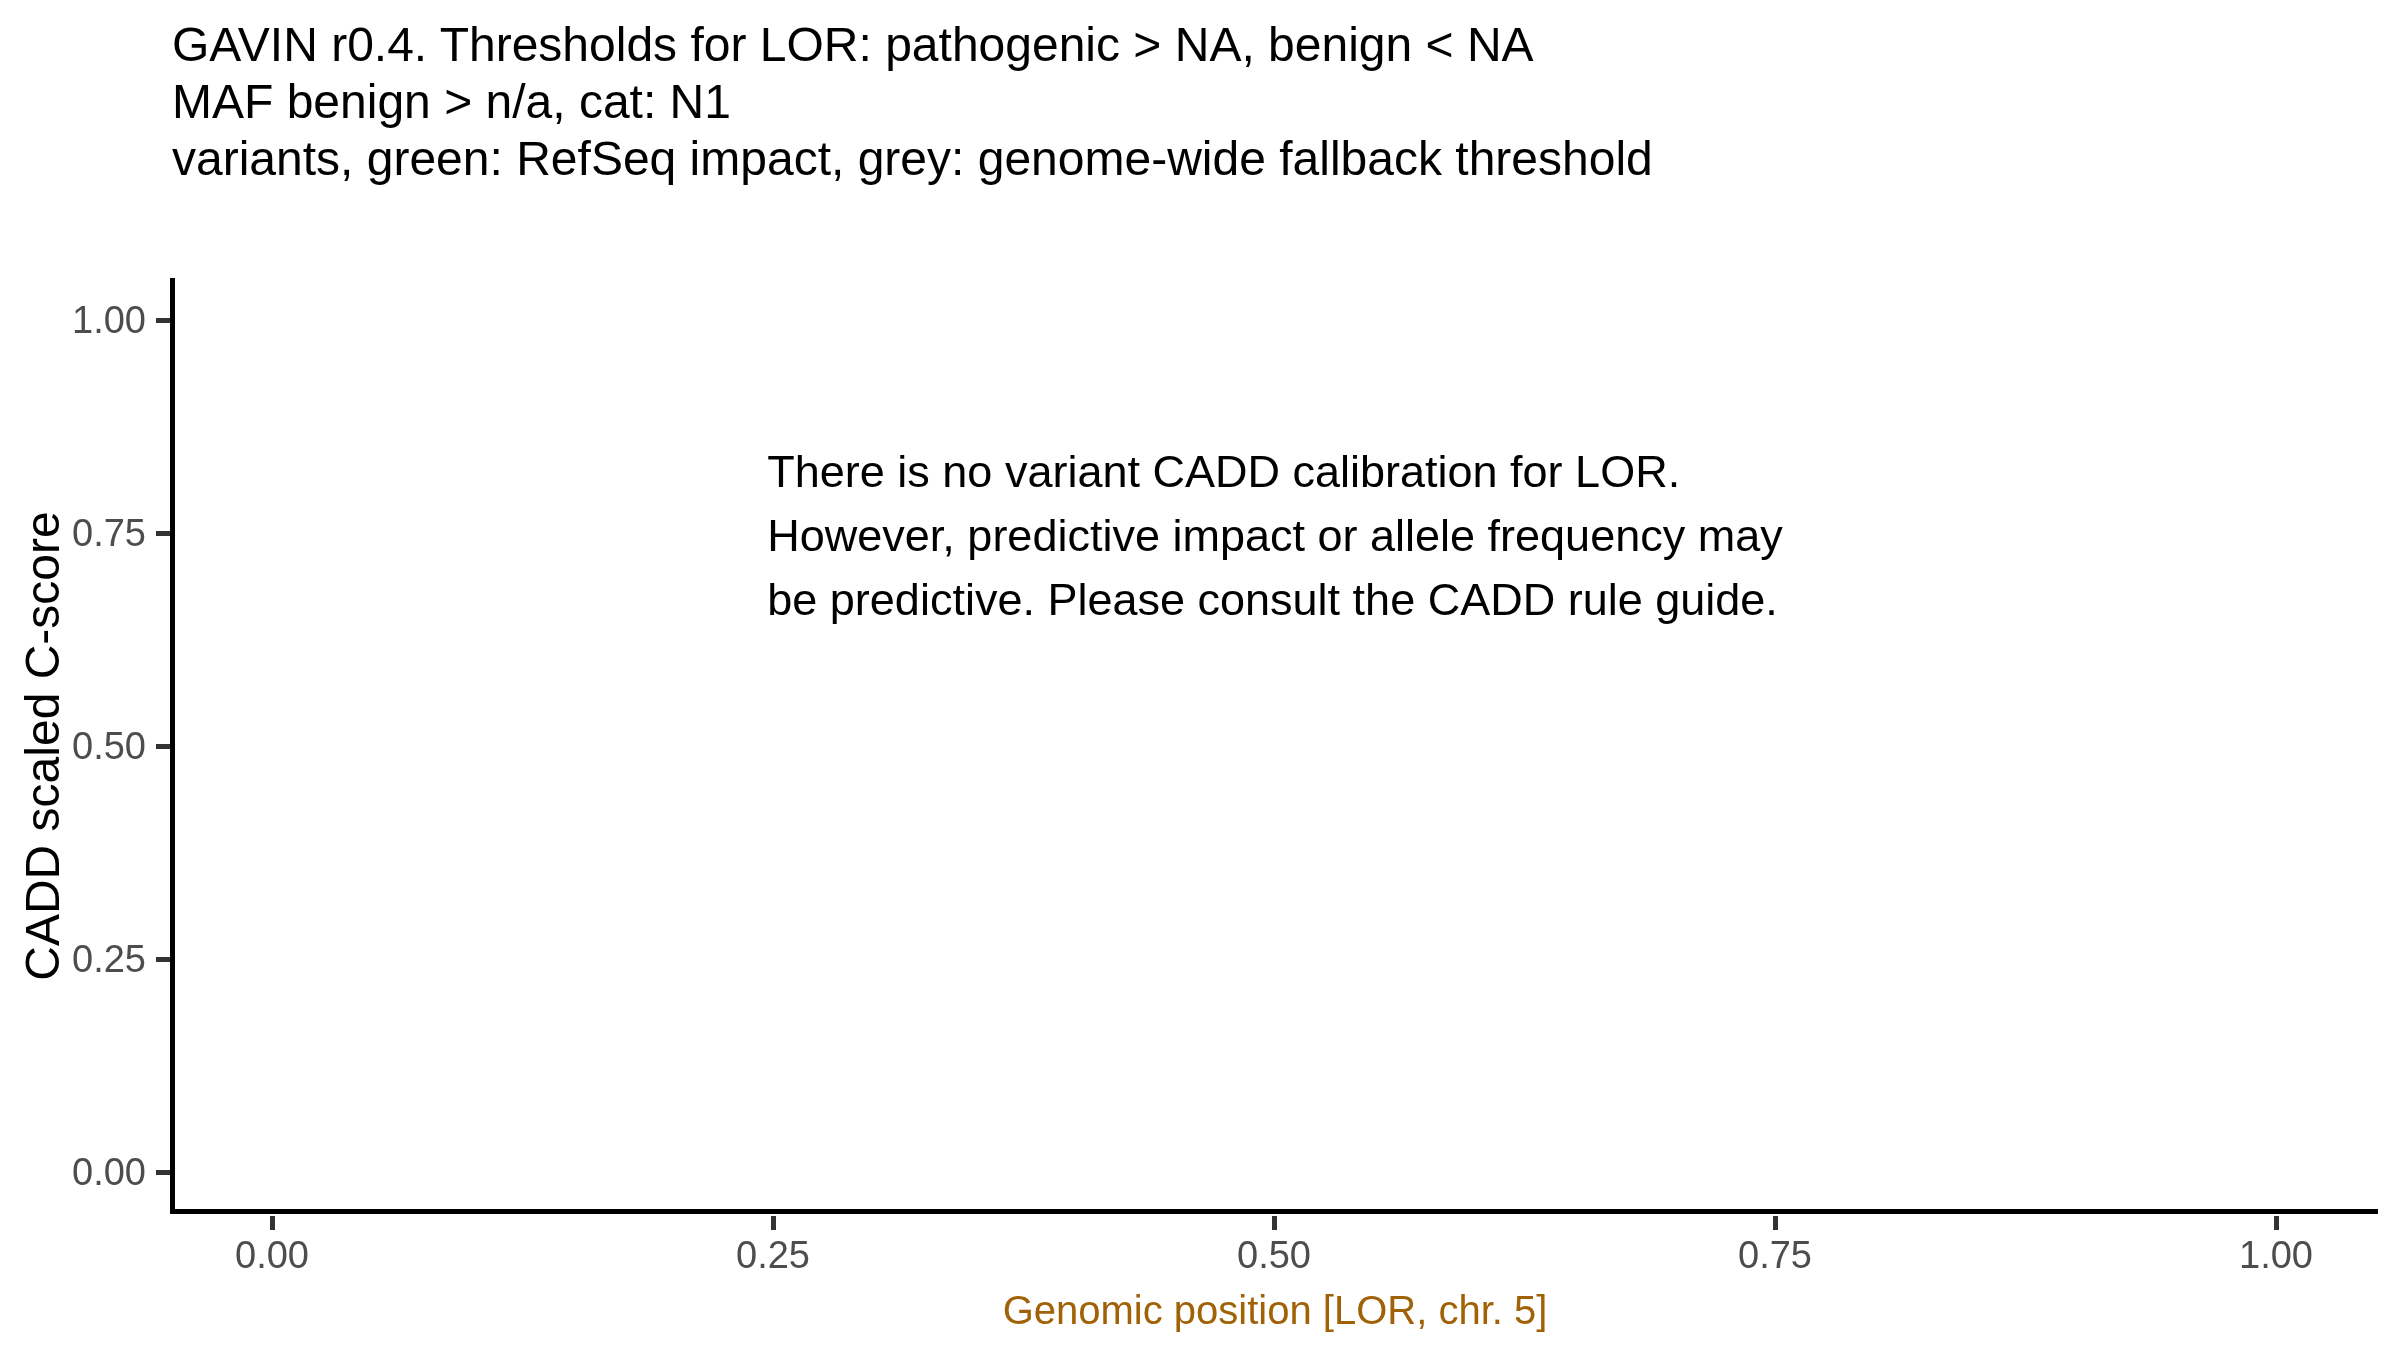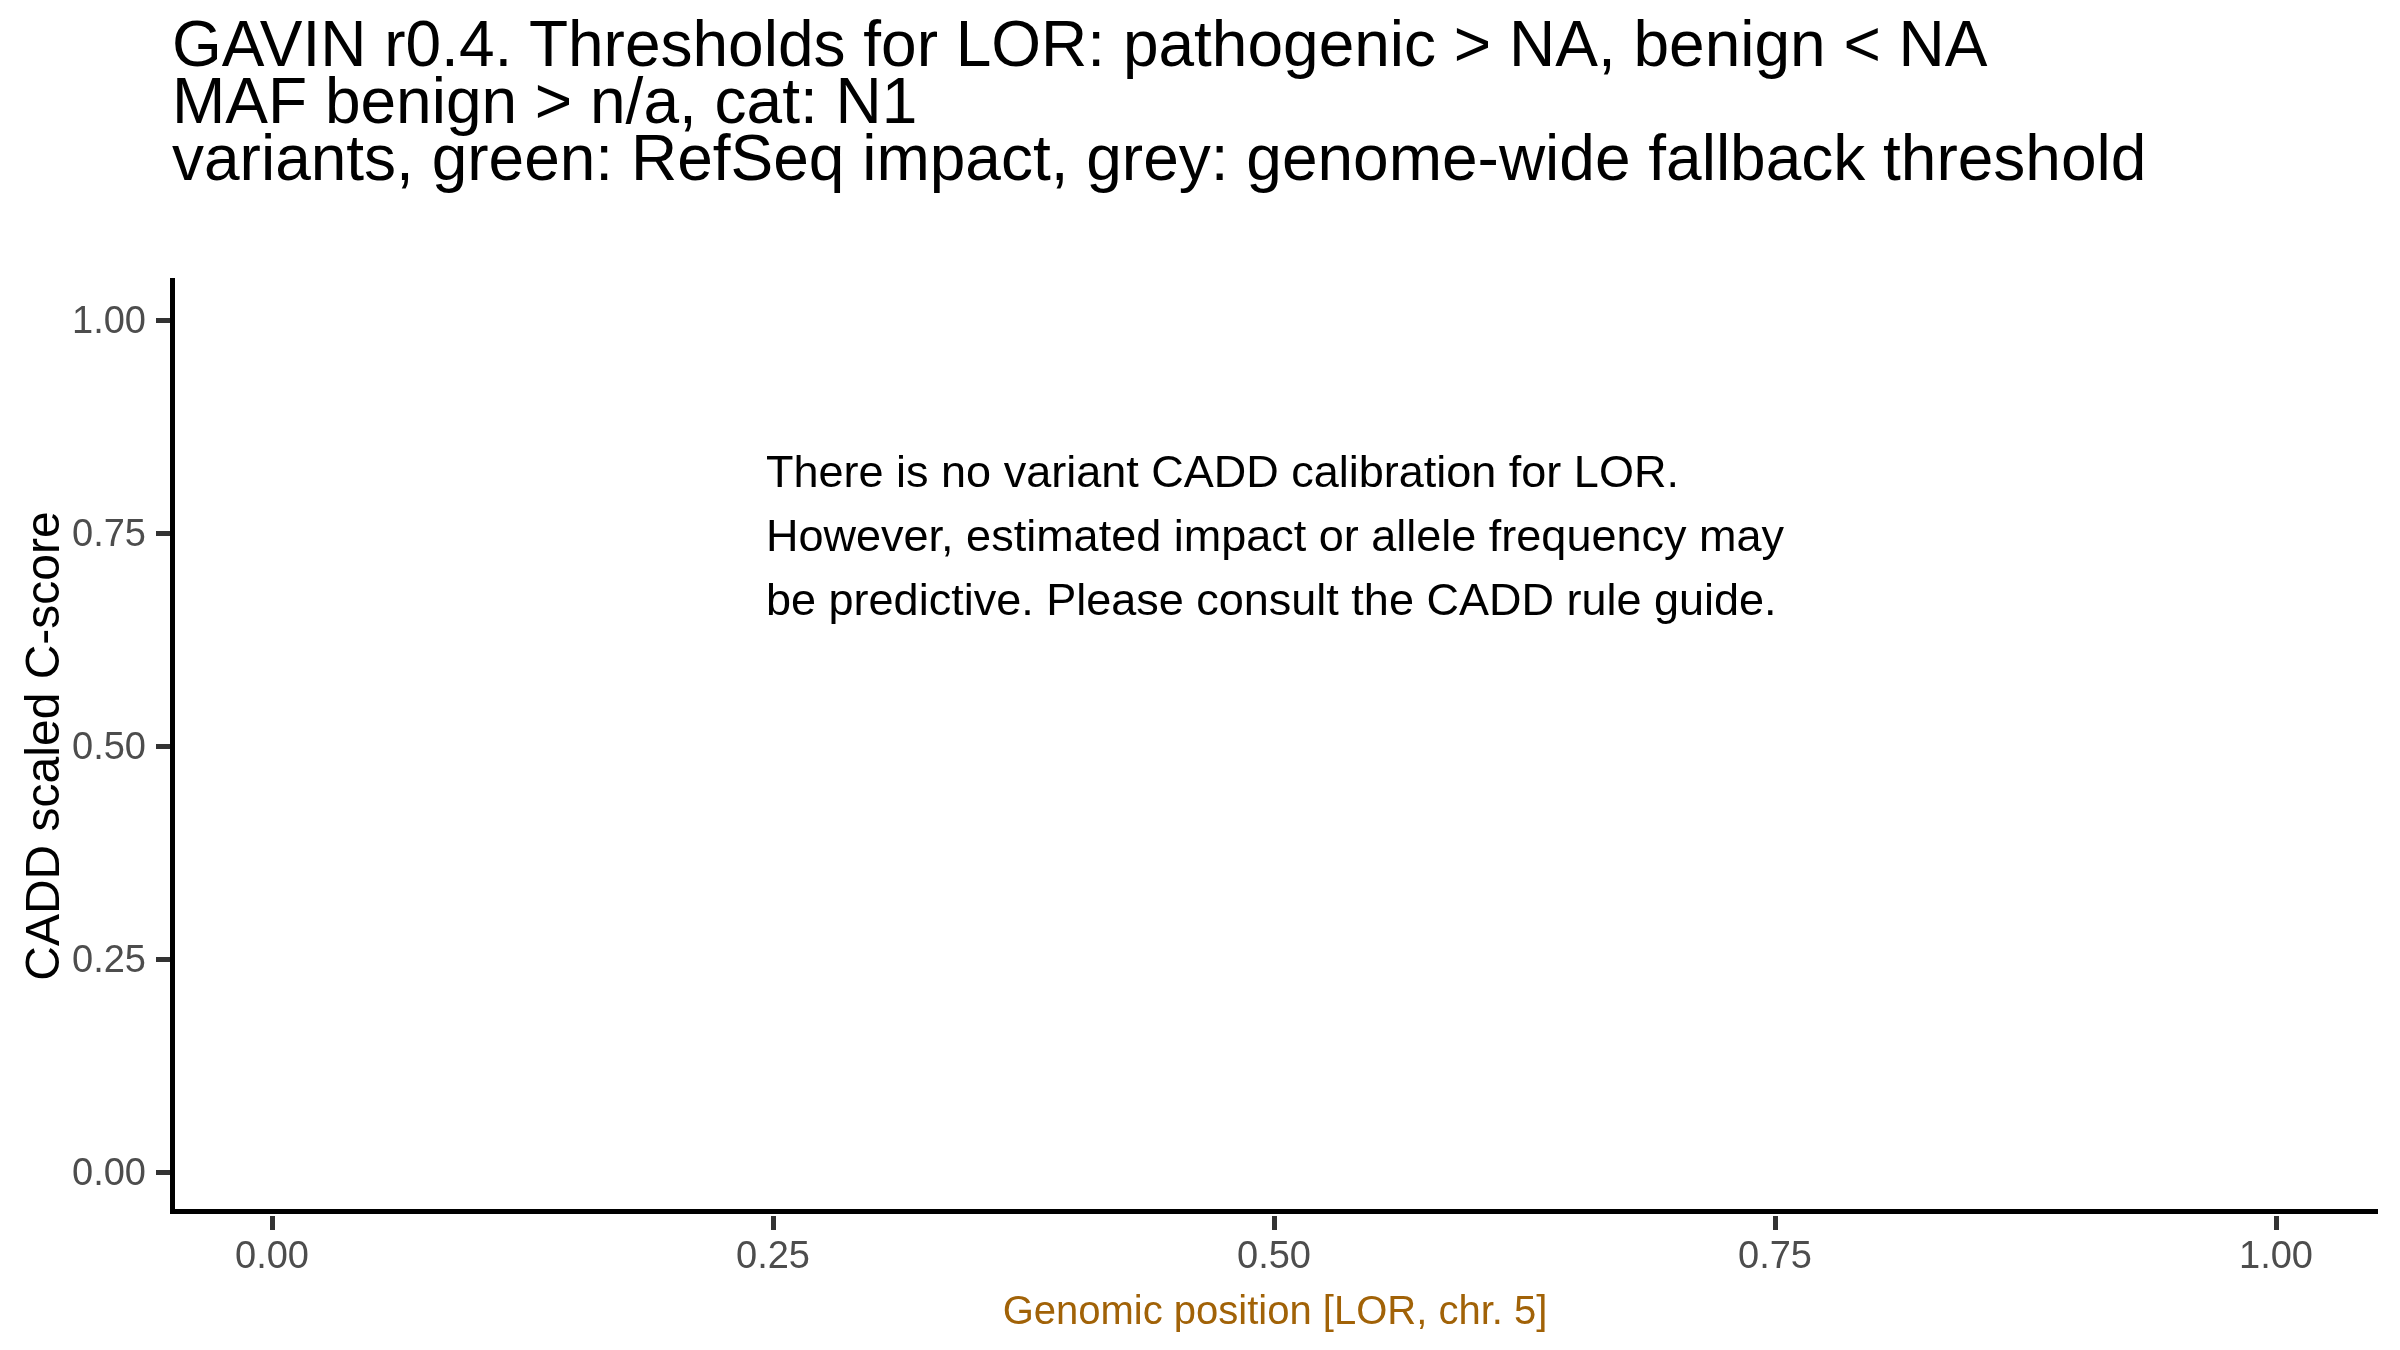--- a/index.html
+++ b/index.html
@@ -9,21 +9,21 @@
     height: 1350px;
     background: #ffffff;
     font-family: "Liberation Sans", sans-serif;
     overflow: hidden;
     color: #000000;
   }
   .plot-title {
     position: absolute;
     left: 172px;
     top: 16px;
-    font-size: 64px;
+    font-size: 48px;
     line-height: 57px;
     color: #000000;
     white-space: nowrap;
   }
   .panel {
     position: absolute;
     left: 170px;
     top: 278px;
     width: 2208px;
     height: 936px;
@@ -102,21 +102,21 @@
     <div>GAVIN r0.4. Thresholds for LOR: pathogenic &gt; NA, benign &lt; NA</div>
     <div>MAF benign &gt; n/a, cat: N1</div>
     <div>variants, green: RefSeq impact, grey: genome-wide fallback threshold</div>
   </div>
 
   <div class="y-axis-title">CADD scaled C-score</div>
 
   <div class="panel">
     <div class="annotation">
       <div>There is no variant CADD calibration for LOR.</div>
-      <div>However, estimated impact or allele frequency may</div>
+      <div>However, predictive impact or allele frequency may</div>
       <div>be predictive. Please consult the CADD rule guide.</div>
     </div>
   </div>
 
   <div class="y-tick-mark" style="top:318px"></div>
   <div class="y-tick-mark" style="top:531px"></div>
   <div class="y-tick-mark" style="top:744px"></div>
   <div class="y-tick-mark" style="top:957px"></div>
   <div class="y-tick-mark" style="top:1170px"></div>
 

